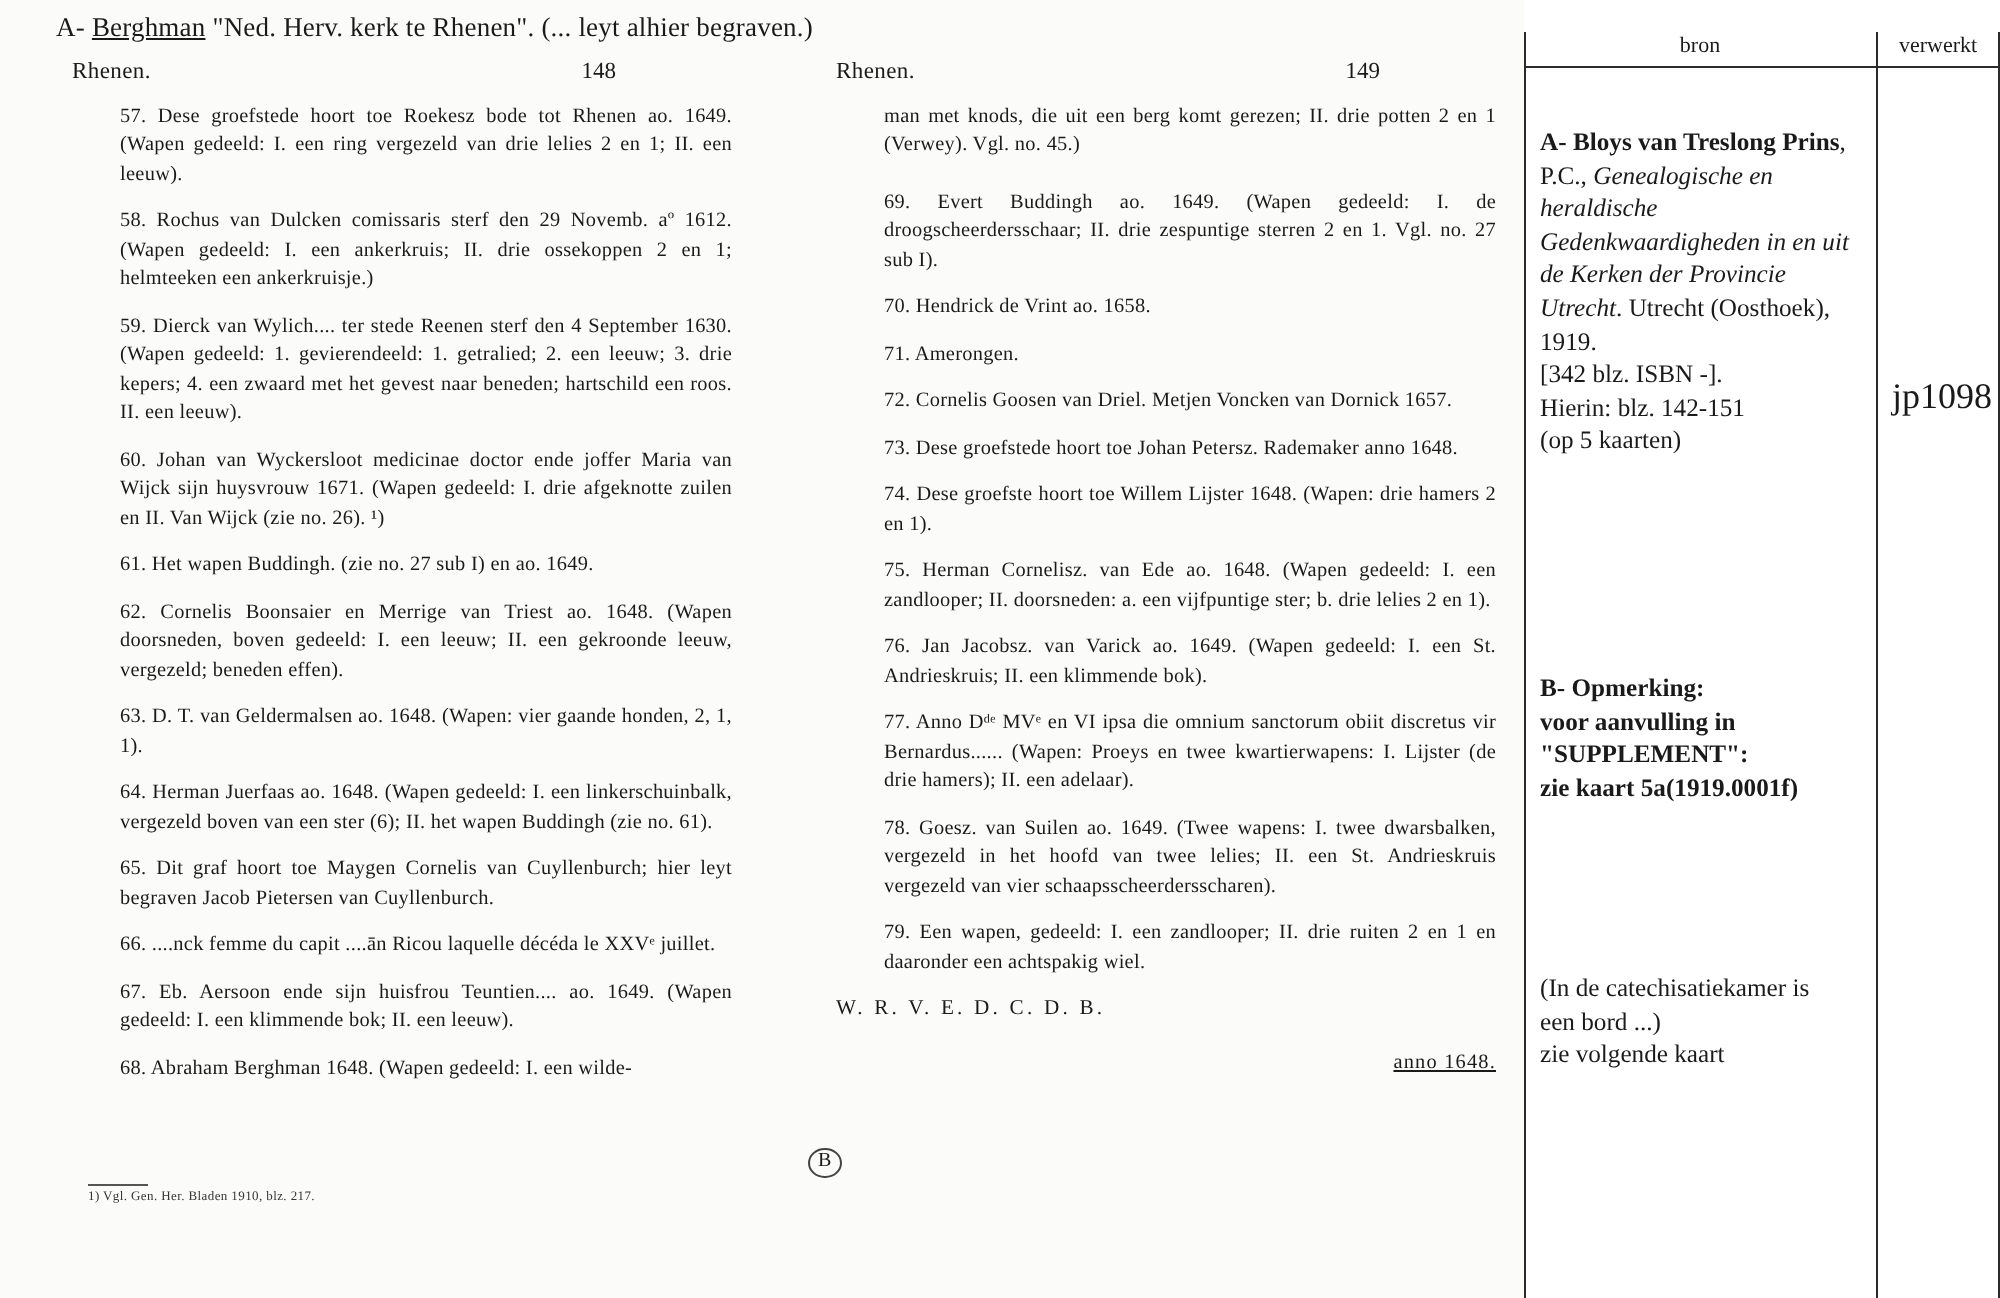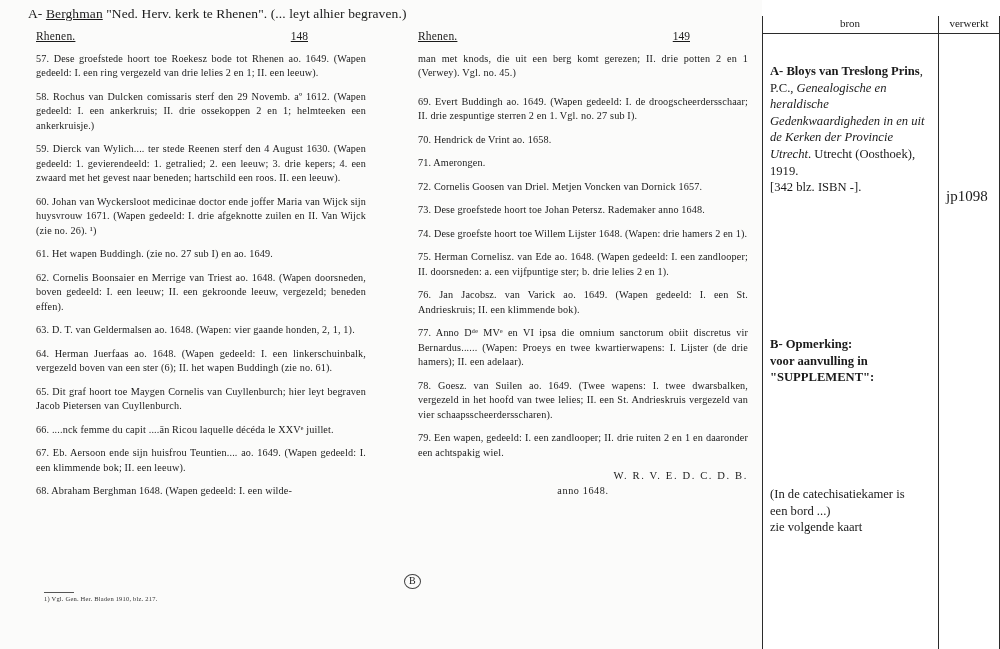--- a/index.html
+++ b/index.html
@@ -59,60 +59,61 @@
   }
   .col-left  { left: 36px; }
   .col-right { left: 418px; }
 
   .col-head {
     display: flex;
     justify-content: space-between;
     font-size: 11.5px;
     margin-bottom: 10px;
     padding-right: 58px;
-    text-decoration: underline;
   }
   .col-head .place { letter-spacing: .2px; }
   .col-head .pageno { }
 
   .entry {
     font-size: 10.2px;
     line-height: 1.42;
     text-align: justify;
     margin-bottom: 9px;
     letter-spacing: .15px;
+    margin-left: 24px;
   }
   .entry.cont { margin-bottom: 14px; }
 
   .footnote {
     position: absolute;
     left: 44px;
     top: 592px;
     font-size: 6.5px;
     letter-spacing: .2px;
     color: #333;
   }
   .footnote .rule {
     display: block;
     width: 30px;
     border-top: 1px solid #555;
     margin-bottom: 2px;
   }
 
   .closing {
-    text-align: right;
+    text-align: left;
     font-size: 10.6px;
     letter-spacing: 1.6px;
     margin-top: 10px;
   }
   .closing-year {
-    text-align: center;
+    text-align: right;
     font-size: 10.2px;
     letter-spacing: .6px;
-    margin-top: 4px;
+    margin-top: 16px;
+    text-decoration: underline;
   }
 
   .page-marker {
     position: absolute;
     left: 404px;
     top: 574px;
     font-size: 10px;
     border: 1px solid #444;
     border-radius: 50%;
     padding: 1px 4px 2px 4px;
@@ -164,21 +165,21 @@
     font-size: 12.6px;
     line-height: 1.32;
     margin-top: 23px;
   }
   .cell-bron .it { font-style: italic; }
   .cell-bron .bold { font-weight: bold; }
   .cell-code {
     position: absolute;
     left: 184px;
     top: 172px;
-    font-size: 15px;
+    font-size: 18px;
   }
 
   .cell-opm {
     position: absolute;
     left: 8px;
     top: 320px;
     width: 162px;
     font-size: 12.6px;
     line-height: 1.32;
     font-weight: bold;
@@ -208,21 +209,21 @@
     <div class="columns">
 
       <div class="col col-left">
         <div class="col-head">
           <span class="place">Rhenen.</span>
           <span class="pageno">148</span>
         </div>
 
         <div class="entry">57.  Dese groefstede hoort toe Roekesz bode tot Rhenen ao. 1649. (Wapen gedeeld: I. een ring vergezeld van drie lelies 2 en 1; II. een leeuw).</div>
         <div class="entry">58.  Rochus van Dulcken comissaris sterf den 29 Novemb. aº 1612. (Wapen gedeeld: I. een ankerkruis; II. drie ossekoppen 2 en 1; helmteeken een ankerkruisje.)</div>
-        <div class="entry">59.  Dierck van Wylich.... ter stede Reenen sterf den 4 August 1630. (Wapen gedeeld: 1. gevierendeeld: 1. getralied; 2. een leeuw; 3. drie kepers; 4. een zwaard met het gevest naar beneden; hartschild een roos. II. een leeuw).</div>
+        <div class="entry">59.  Dierck van Wylich.... ter stede Reenen sterf den 4 September 1630. (Wapen gedeeld: 1. gevierendeeld: 1. getralied; 2. een leeuw; 3. drie kepers; 4. een zwaard met het gevest naar beneden; hartschild een roos. II. een leeuw).</div>
         <div class="entry">60.  Johan van Wyckersloot medicinae doctor ende joffer Maria van Wijck sijn huysvrouw 1671. (Wapen gedeeld: I. drie afgeknotte zuilen en II. Van Wijck (zie no. 26). ¹)</div>
         <div class="entry">61.  Het wapen Buddingh. (zie no. 27 sub I) en ao. 1649.</div>
         <div class="entry">62.  Cornelis Boonsaier en Merrige van Triest ao. 1648. (Wapen doorsneden, boven gedeeld: I. een leeuw; II. een gekroonde leeuw, vergezeld; beneden effen).</div>
         <div class="entry">63.  D. T. van Geldermalsen ao. 1648. (Wapen: vier gaande honden, 2, 1, 1).</div>
         <div class="entry">64.  Herman Juerfaas ao. 1648. (Wapen gedeeld: I. een linkerschuinbalk, vergezeld boven van een ster (6); II. het wapen Buddingh (zie no. 61).</div>
         <div class="entry">65.  Dit graf hoort toe Maygen Cornelis van Cuyllenburch; hier leyt begraven Jacob Pietersen van Cuyllenburch.</div>
         <div class="entry">66.  ....nck femme du capit ....ān Ricou laquelle décéda le XXVᵉ juillet.</div>
         <div class="entry">67.  Eb. Aersoon ende sijn huisfrou Teuntien.... ao. 1649. (Wapen gedeeld: I. een klimmende bok; II. een leeuw).</div>
         <div class="entry">68.  Abraham Berghman 1648. (Wapen gedeeld: I. een wilde-</div>
       </div>
@@ -265,31 +266,34 @@
     <div class="vline v3"></div>
     <div class="hline h1"></div>
 
     <div class="th th-bron">bron</div>
     <div class="th th-verwerkt">verwerkt</div>
 
     <div class="cell-bron">
       <span class="bold">A-</span>
       <span class="bold">Bloys van Treslong Prins</span><span>, P.C., </span><span class="it">Genealogische en heraldische Gedenkwaardigheden in en uit de Kerken der Provincie Utrecht</span><span>. Utrecht (Oosthoek), 1919.</span>
       <div>[342 blz. ISBN -].</div>
+      <div>Hierin: blz. 142-151</div>
+      <div>(op 5 kaarten)</div>
     </div>
 
     <div class="cell-code">jp1098</div>
 
     <div class="cell-opm">
       <div>
         <span>B-</span>
         <span>Opmerking:</span>
       </div>
       <div>voor aanvulling in</div>
       <div>"SUPPLEMENT":</div>
+      <div>zie kaart 5a(1919.0001f)</div>
     </div>
 
     <div class="cell-note">
       <div>(In de catechisatiekamer is</div>
       <div>een bord ...)</div>
       <div>zie volgende kaart</div>
     </div>
   </div>
 
 </div>

